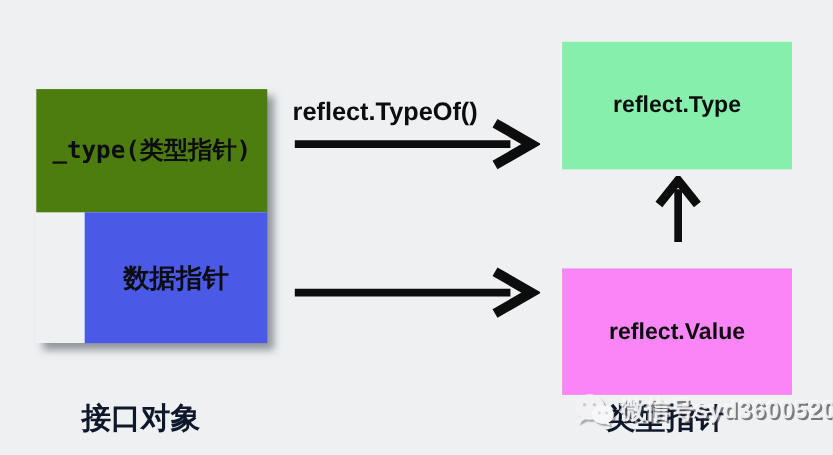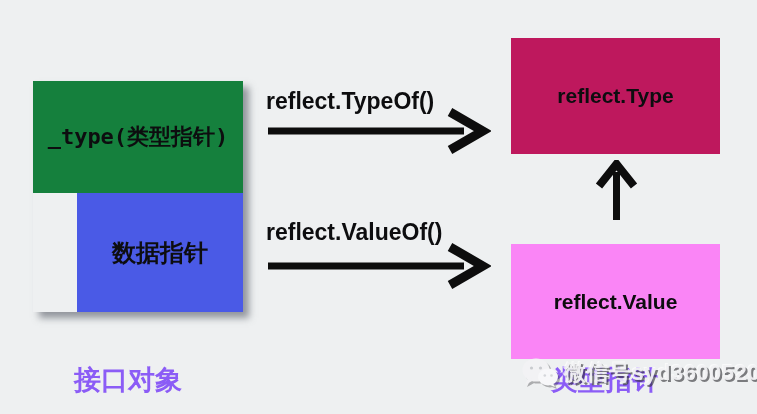--- a/index.html
+++ b/index.html
@@ -53,21 +53,21 @@
   .fn-label-2 { top: 219px; }
 
   .arrow-svg { display: block; }
   .arrow-1 { left: 266px; top: 105px; }
   .arrow-2 { left: 266px; top: 240px; }
   .arrow-up { left: 594px; top: 160px; }
 
   
   .caption {
     font-size: 27px; font-weight: 600;
-    white-space: nowrap; color: #8b5cf6;
+    white-space: nowrap; color: #0f172a;
   }
   .caption-left  { left: 74px;  top: 362px; }
   .caption-right { left: 551px; top: 362px; }
 
   
   .watermark {
     left: 521px; top: 357px;
     display: flex; align-items: center; gap: 5px;
   }
   .watermark-text {
@@ -78,43 +78,42 @@
     white-space: nowrap; letter-spacing: 0.5px;
   }
   .wechat-icon-svg { filter: drop-shadow(2px 2px 0 rgba(45,45,50,0.35)); }
 </style>
 </head>
 <body>
 
 <div class="canvas" style="background-color: rgb(238, 240, 241);">
 
   <div class="abs iface-box">
-    <div class="iface-top" style="background-color: #15803d;">
+    <div class="iface-top" style="background-color: #4d7c0f;">
       <span>_type(类型指针)</span>
     </div>
     <div class="iface-bottom" style="background-color: rgb(74, 90, 230);">
       <span>数据指针</span>
     </div>
   </div>
 
   <div class="abs caption caption-left">接口对象</div>
 
   <div class="abs fn-label fn-label-1">reflect.TypeOf()</div>
   <svg class="abs arrow-svg arrow-1" width="225" height="52" viewBox="0 0 225 52">
     <line x1="2" y1="26" x2="198" y2="26" stroke="#0d0d0d" stroke-width="7"></line>
     <polyline points="184,7 217,26 184,45" fill="none" stroke="#0d0d0d" stroke-width="9"></polyline>
   </svg>
 
-  <div class="abs fn-label fn-label-2">reflect.ValueOf()</div>
   <svg class="abs arrow-svg arrow-2" width="225" height="52" viewBox="0 0 225 52">
     <line x1="2" y1="26" x2="198" y2="26" stroke="#0d0d0d" stroke-width="7"></line>
     <polyline points="184,7 217,26 184,45" fill="none" stroke="#0d0d0d" stroke-width="9"></polyline>
   </svg>
 
-  <div class="abs reflect-box type-box" style="background-color: #be185d;">
+  <div class="abs reflect-box type-box" style="background-color: #86efac;">
     <span>reflect.Type</span>
   </div>
 
   <svg class="abs arrow-svg arrow-up" width="45" height="62" viewBox="0 0 45 62">
     <line x1="22.5" y1="12" x2="22.5" y2="60" stroke="#0d0d0d" stroke-width="7"></line>
     <polyline points="5,26 22.5,4 40,26" fill="none" stroke="#0d0d0d" stroke-width="8"></polyline>
   </svg>
 
   <div class="abs reflect-box value-box" style="background-color: rgb(250, 133, 246); margin-top: 12px;">
     <span>reflect.Value</span>

